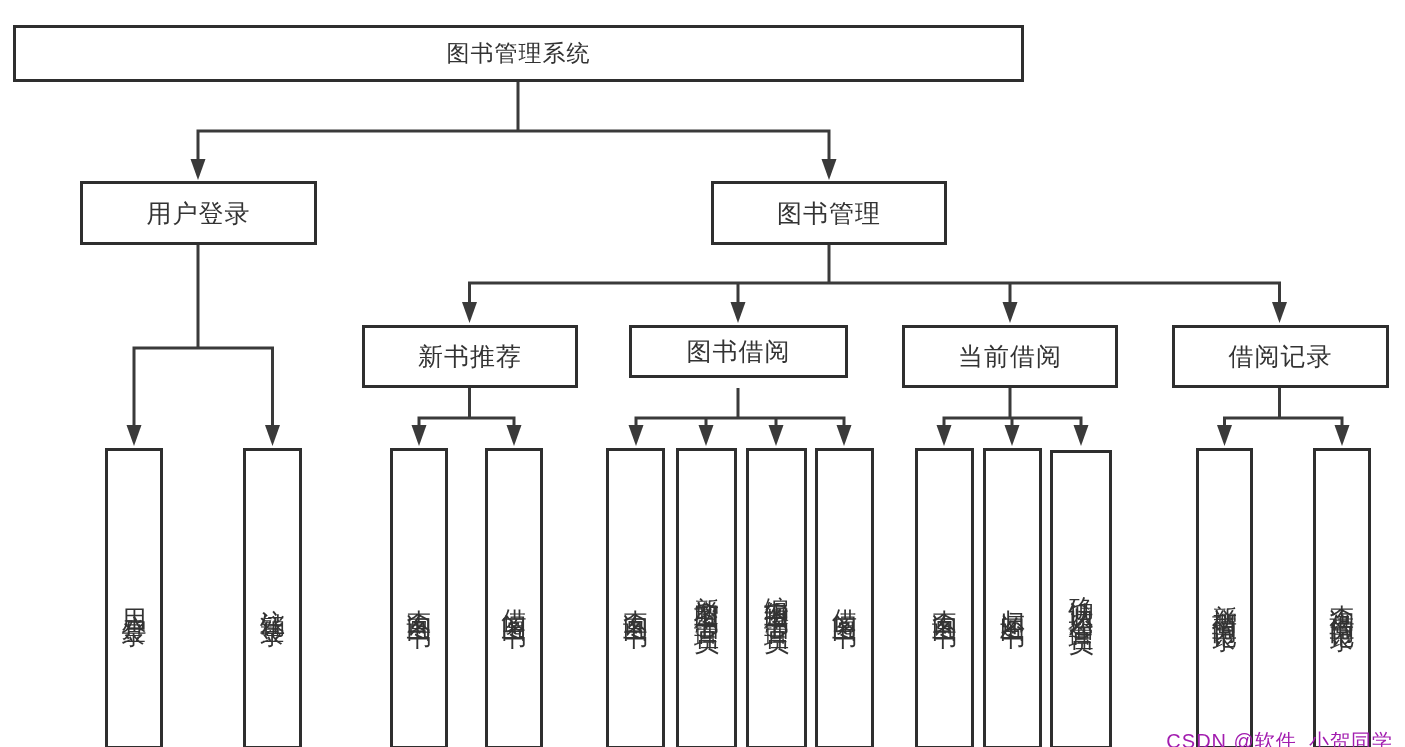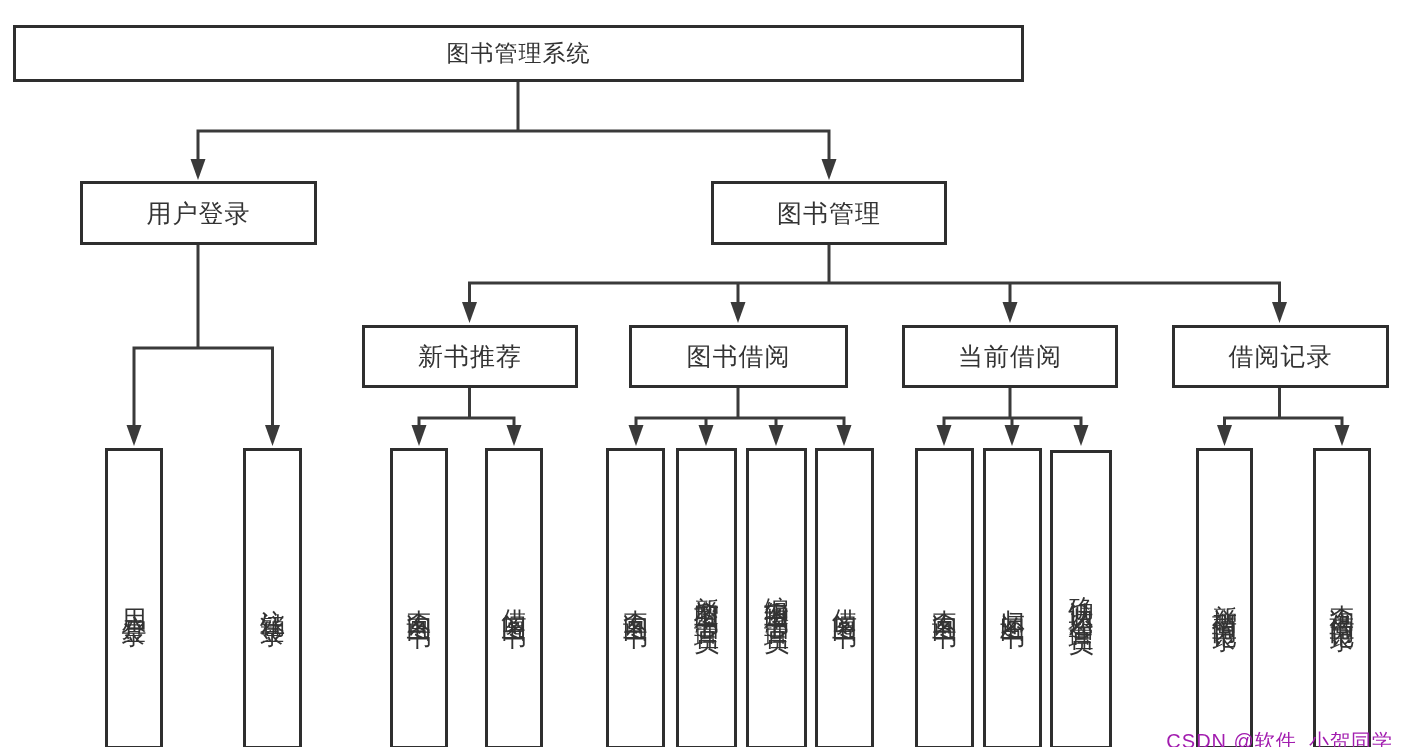--- a/index.html
+++ b/index.html
@@ -68,21 +68,21 @@
       <polygon class="ah" points="1334.5,413 1349.5,413 1342,434"></polygon>
     </g>
   </svg>
 
   <div class="hnode root" style="left:13px;top:13px;width:1011px;height:57px;">图书管理系统</div>
 
   <div class="hnode" style="left:80px;top:169px;width:237px;height:64px;">用户登录</div>
   <div class="hnode" style="left:362px;top:313px;width:216px;height:63px;">新书推荐</div>
 
   <div class="hnode" style="left:711px;top:169px;width:236px;height:64px;">图书管理</div>
-  <div class="hnode" style="left:629px;top:313px;width:219px;height:63px;">图书借阅</div>
+  <div class="hnode" style="left:629px;top:313px;width:219px;height:53px;">图书借阅</div>
   <div class="hnode" style="left:902px;top:313px;width:216px;height:63px;">当前借阅</div>
   <div class="hnode" style="left:1172px;top:313px;width:217px;height:63px;">借阅记录</div>
 
   <div class="vnode" style="left:105px;top:436px;width:58px;height:301px;">
     <span>用户登录</span>
   </div>
   <div class="vnode" style="left:243px;top:436px;width:59px;height:301px;">
     <span>注销登录</span>
   </div>
 

